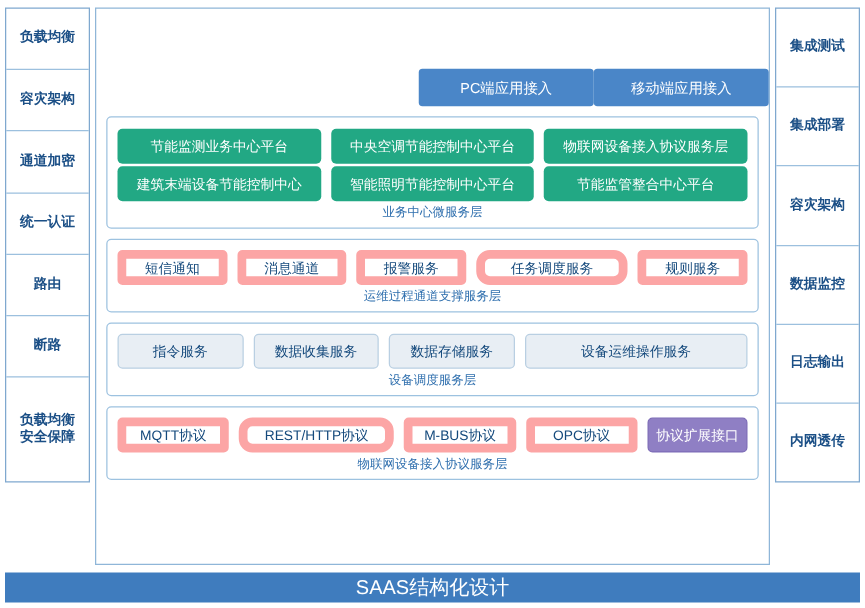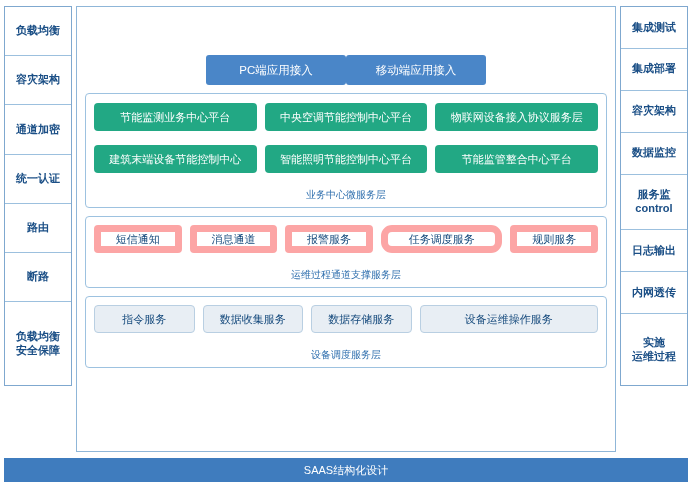--- a/index.html
+++ b/index.html
@@ -74,21 +74,21 @@
     height: 446px;
     border: 1px solid #8fb6d8;
     background: #ffffff;
     box-sizing: border-box;
     padding: 0;
   }
 
   
   .access-row {
     display: flex;
-    justify-content: center;
+    justify-content: flex-end;
     margin-top: 48px;
   }
   .access-box {
     width: 140px;
     height: 30px;
     background: #4a86c8;
     color: #ffffff;
     font-size: 11.5px;
     display: flex;
     align-items: center;
@@ -98,27 +98,27 @@
 
   
   .layer {
     margin: 8px 8px 0 8px;
     border: 1px solid #9dc2e0;
     border-radius: 4px;
     background: #ffffff;
     padding: 8px 8px 3px 8px;
     box-sizing: border-box;
   }
-  .layer-rows { display: flex; flex-direction: column; gap: 14px; }
+  .layer-rows { display: flex; flex-direction: column; gap: 2px; }
   .layer-row { display: flex; gap: 8px; justify-content: center; }
   .layer-caption {
     text-align: center;
     font-size: 10px;
     color: #2f6fae;
-    margin-top: 15px;
+    margin-top: 2px;
     margin-bottom: 2px;
   }
 
   .chip {
     height: 28px;
     display: flex;
     align-items: center;
     justify-content: center;
     font-size: 11px;
     border-radius: 4px;
@@ -160,21 +160,21 @@
     position: absolute;
     left: 4px;
     top: 458px;
     width: 684px;
     height: 24px;
     background: #3f7cbe;
     color: #ffffff;
     display: flex;
     align-items: center;
     justify-content: center;
-    font-size: 11px;
+    font-size: 16px;
     box-sizing: border-box;
   }
 </style>
 </head>
 <body>
 
 <div id="root">
 
   <div class="title">节能监管综合业务平台支撑架构图</div>
 
@@ -187,25 +187,22 @@
     <div class="side-cell">断路</div>
     <div class="side-cell tall" style="white-space:pre-line">负载均衡
 安全保障</div>
   </div>
 
   <div class="side-col right">
     <div class="side-cell">集成测试</div>
     <div class="side-cell">集成部署</div>
     <div class="side-cell">容灾架构</div>
     <div class="side-cell">数据监控</div>
-    <div class="side-cell">服务监control</div>
     <div class="side-cell">日志输出</div>
     <div class="side-cell">内网透传</div>
-    <div class="side-cell tall" style="white-space:pre-line">实施
-运维过程</div>
   </div>
 
   <div class="center">
 
     <div class="access-row">
       <div class="access-box">PC端应用接入</div>
       <div class="access-box">移动端应用接入</div>
     </div>
 
     <div class="layer business">
@@ -242,18 +239,30 @@
         <div class="layer-row">
           <div class="chip grey">指令服务</div>
           <div class="chip grey">数据收集服务</div>
           <div class="chip grey">数据存储服务</div>
           <div class="chip grey wide">设备运维操作服务</div>
         </div>
       </div>
       <div class="layer-caption">设备调度服务层</div>
     </div>
 
+    <div class="layer">
+      <div class="layer-rows">
+        <div class="layer-row">
+          <div class="chip blue-outline">MQTT协议</div>
+          <div class="chip blue-outline wide">REST/HTTP协议</div>
+          <div class="chip blue-outline">M-BUS协议</div>
+          <div class="chip blue-outline">OPC协议</div>
+          <div class="chip purple">协议扩展接口</div>
+        </div>
+      </div>
+      <div class="layer-caption">物联网设备接入协议服务层</div>
+    </div>
 
   </div>
 
   <div class="bottom-bar">SAAS结构化设计</div>
 
 </div>
 
 </body></html>

